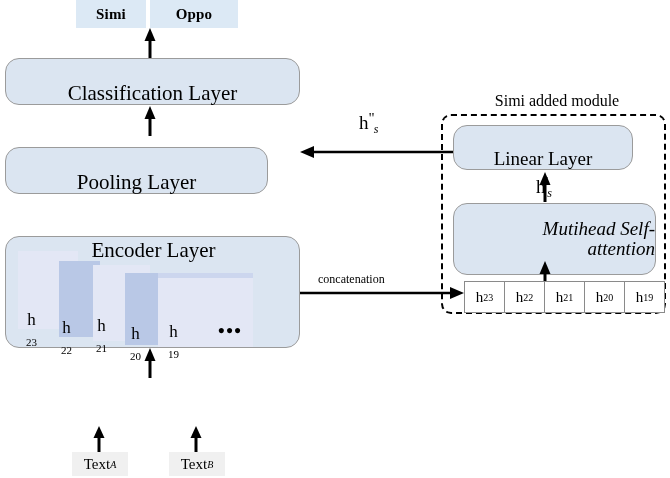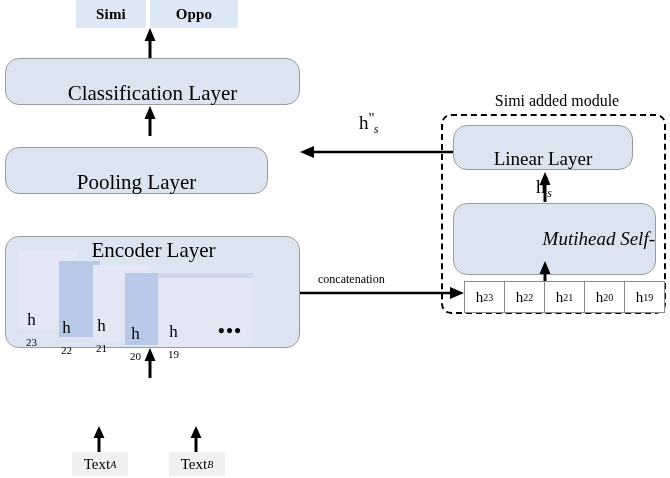--- a/index.html
+++ b/index.html
@@ -189,20 +189,21 @@
     <line x1="7" y1="30" x2="7" y2="11" stroke="#000" stroke-width="3"></line>
     <polygon points="7,0 1.5,13 12.5,13" fill="#000"></polygon>
   </svg>
 
   <div class="hvar" style="left:536px;top:174px;">
     <span>h</span><span class="pr">'</span><span class="sb">s</span>
   </div>
 
   <div class="abs rbox title-md" style="left:453px;top:203px;width:203px;height:72px;flex-direction:column;font-style:italic;">
     <span>Mutihead Self-</span>
+    <span>attention</span>
   </div>
 
   <svg class="arrow-svg" style="left:538px;top:261px;" width="14" height="28" viewBox="0 0 14 28">
     <line x1="7" y1="28" x2="7" y2="11" stroke="#000" stroke-width="3"></line>
     <polygon points="7,0 1.5,13 12.5,13" fill="#000"></polygon>
   </svg>
 
   <div class="abs hcells" style="left:464px;top:281px;">
     <div class="hcell" style="width:39px;height:30px;">
       <span>h</span>

